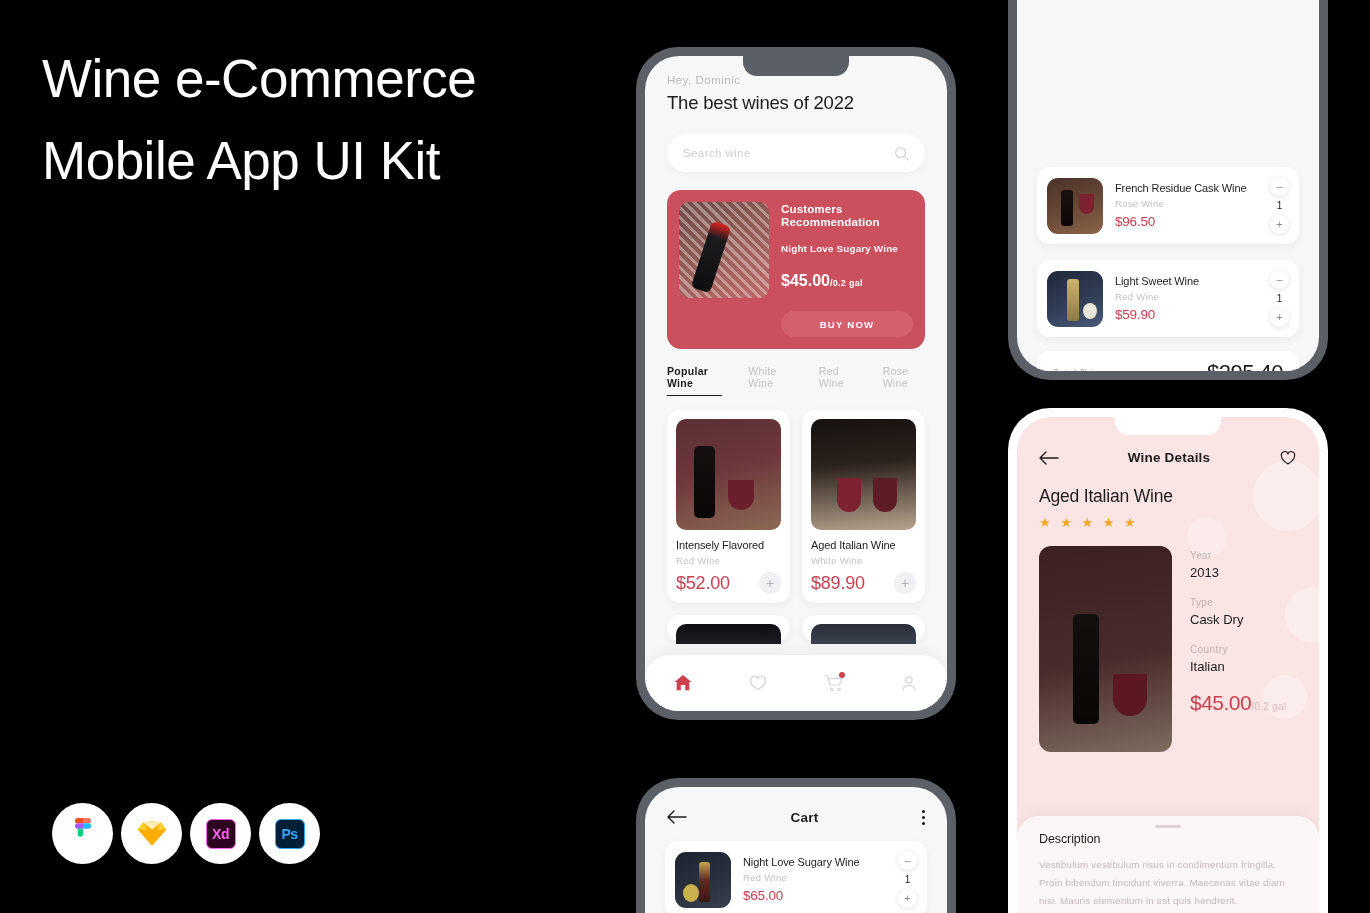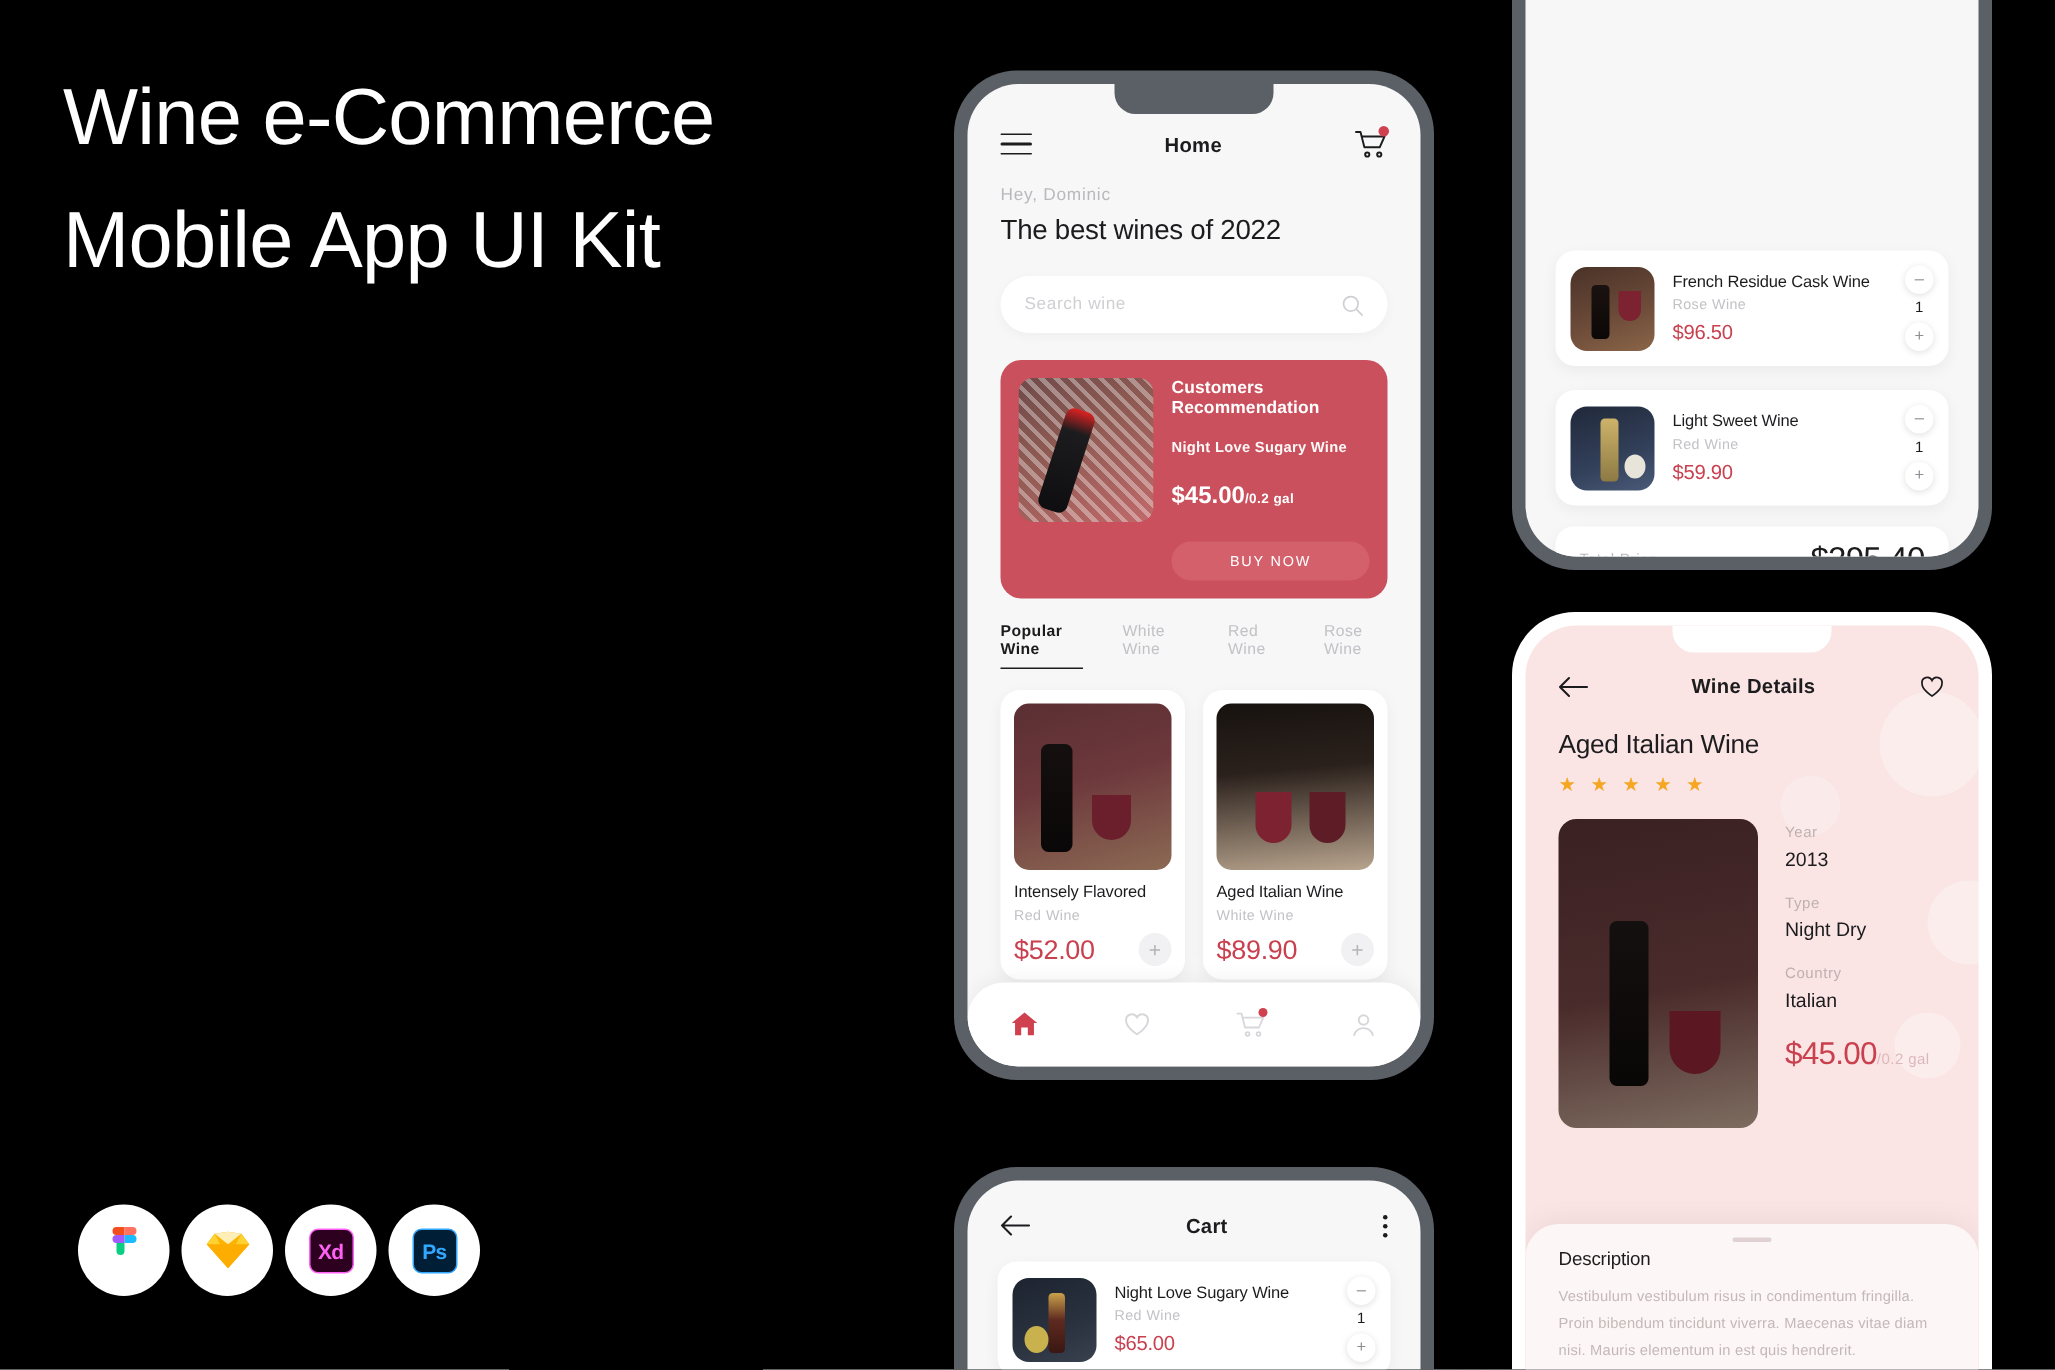--- a/index.html
+++ b/index.html
@@ -150,21 +150,21 @@
   }
   .promo-body { flex: 1; display: flex; flex-direction: column; gap: 12px; }
   .promo-t1 { color: #fff; font-size: 11.6px; font-weight: 700; letter-spacing: 0.1px; }
   .promo-t2 { color: #fff; font-size: 9.8px; font-weight: 700; margin-top: 3px; letter-spacing: 0.2px; opacity: 0.97; }
   .promo-price { color: #fff; margin-top: 6px; font-size: 16px; font-weight: 700; }
   .promo-price .unit { font-size: 9px; font-weight: 700; letter-spacing: 0.3px; }
   .buy-btn {
     margin-top: 9px; height: 26px; border-radius: 13px;
     background: #d4606b; color: #fff;
     display: flex; align-items: center; justify-content: center;
-    font-size: 9.6px; font-weight: 400; letter-spacing: 1.2px;
+    font-size: 9.6px; font-weight: 700; letter-spacing: 1.2px;
     border: none; cursor: pointer; width: 100%;
     font-family: "Liberation Sans", sans-serif;
   }
 
   .tabs {
     display: flex; gap: 26px; padding: 16px 22px 0 22px;
   }
   .tab { font-size: 10.5px; color: #c2c2c6; letter-spacing: 0.3px; padding-bottom: 6px; cursor: pointer; }
   .tab.active { color: #1c1c1e; font-weight: 700; border-bottom: 1.6px solid #1c1c1e; }
 
@@ -369,36 +369,20 @@
     </div>
     <div class="logo-badge">
       <div class="ps-box">Ps</div>
     </div>
   </div>
 
   <div class="phone" id="phone-home">
     <div class="phone-screen">
       <div class="notch"></div>
 
-      <div class="topbar">
-        <div class="hamburger">
-            <span></span>
-            <span></span>
-            <span></span>
-          </div>
-        <div class="topbar-title">Home</div>
-        <div class="cart-ic">
-          <svg width="22" height="20" viewBox="0 0 22 20" fill="none" stroke="#1c1c1e" stroke-width="1.3" stroke-linecap="round" stroke-linejoin="round">
-            <path d="M1 2h3l2.6 10.2h10.2L20 5H5.4"></path>
-            <circle cx="8.5" cy="17" r="1.4"></circle>
-            <circle cx="16.5" cy="17" r="1.4"></circle>
-          </svg>
-          <span class="cart-dot"></span>
-        </div>
-      </div>
 
       <div class="greet">
         <div class="greet-hey">Hey, Dominic</div>
         <div class="greet-title">The best wines of 2022</div>
       </div>
 
       <div class="searchbar">
         <span class="ph">Search wine</span>
         <svg width="15" height="15" viewBox="0 0 16 16" fill="none" stroke="#cfcfd3" stroke-width="1.2">
           <circle cx="7" cy="7" r="5.2"></circle>
@@ -580,21 +564,21 @@
 
       <div class="d-main">
         <div class="d-img"></div>
         <div class="d-specs">
           <div class="spec-block">
             <div class="spec-lbl">Year</div>
             <div class="spec-val">2013</div>
           </div>
           <div class="spec-block">
             <div class="spec-lbl">Type</div>
-            <div class="spec-val">Night Dry</div>
+            <div class="spec-val">Cask Dry</div>
           </div>
           <div class="spec-block">
             <div class="spec-lbl">Country</div>
             <div class="spec-val">Italian</div>
           </div>
           <div class="d-price">
             <span>$45.00</span><span class="unit">/0.2 gal</span>
           </div>
         </div>
       </div>

